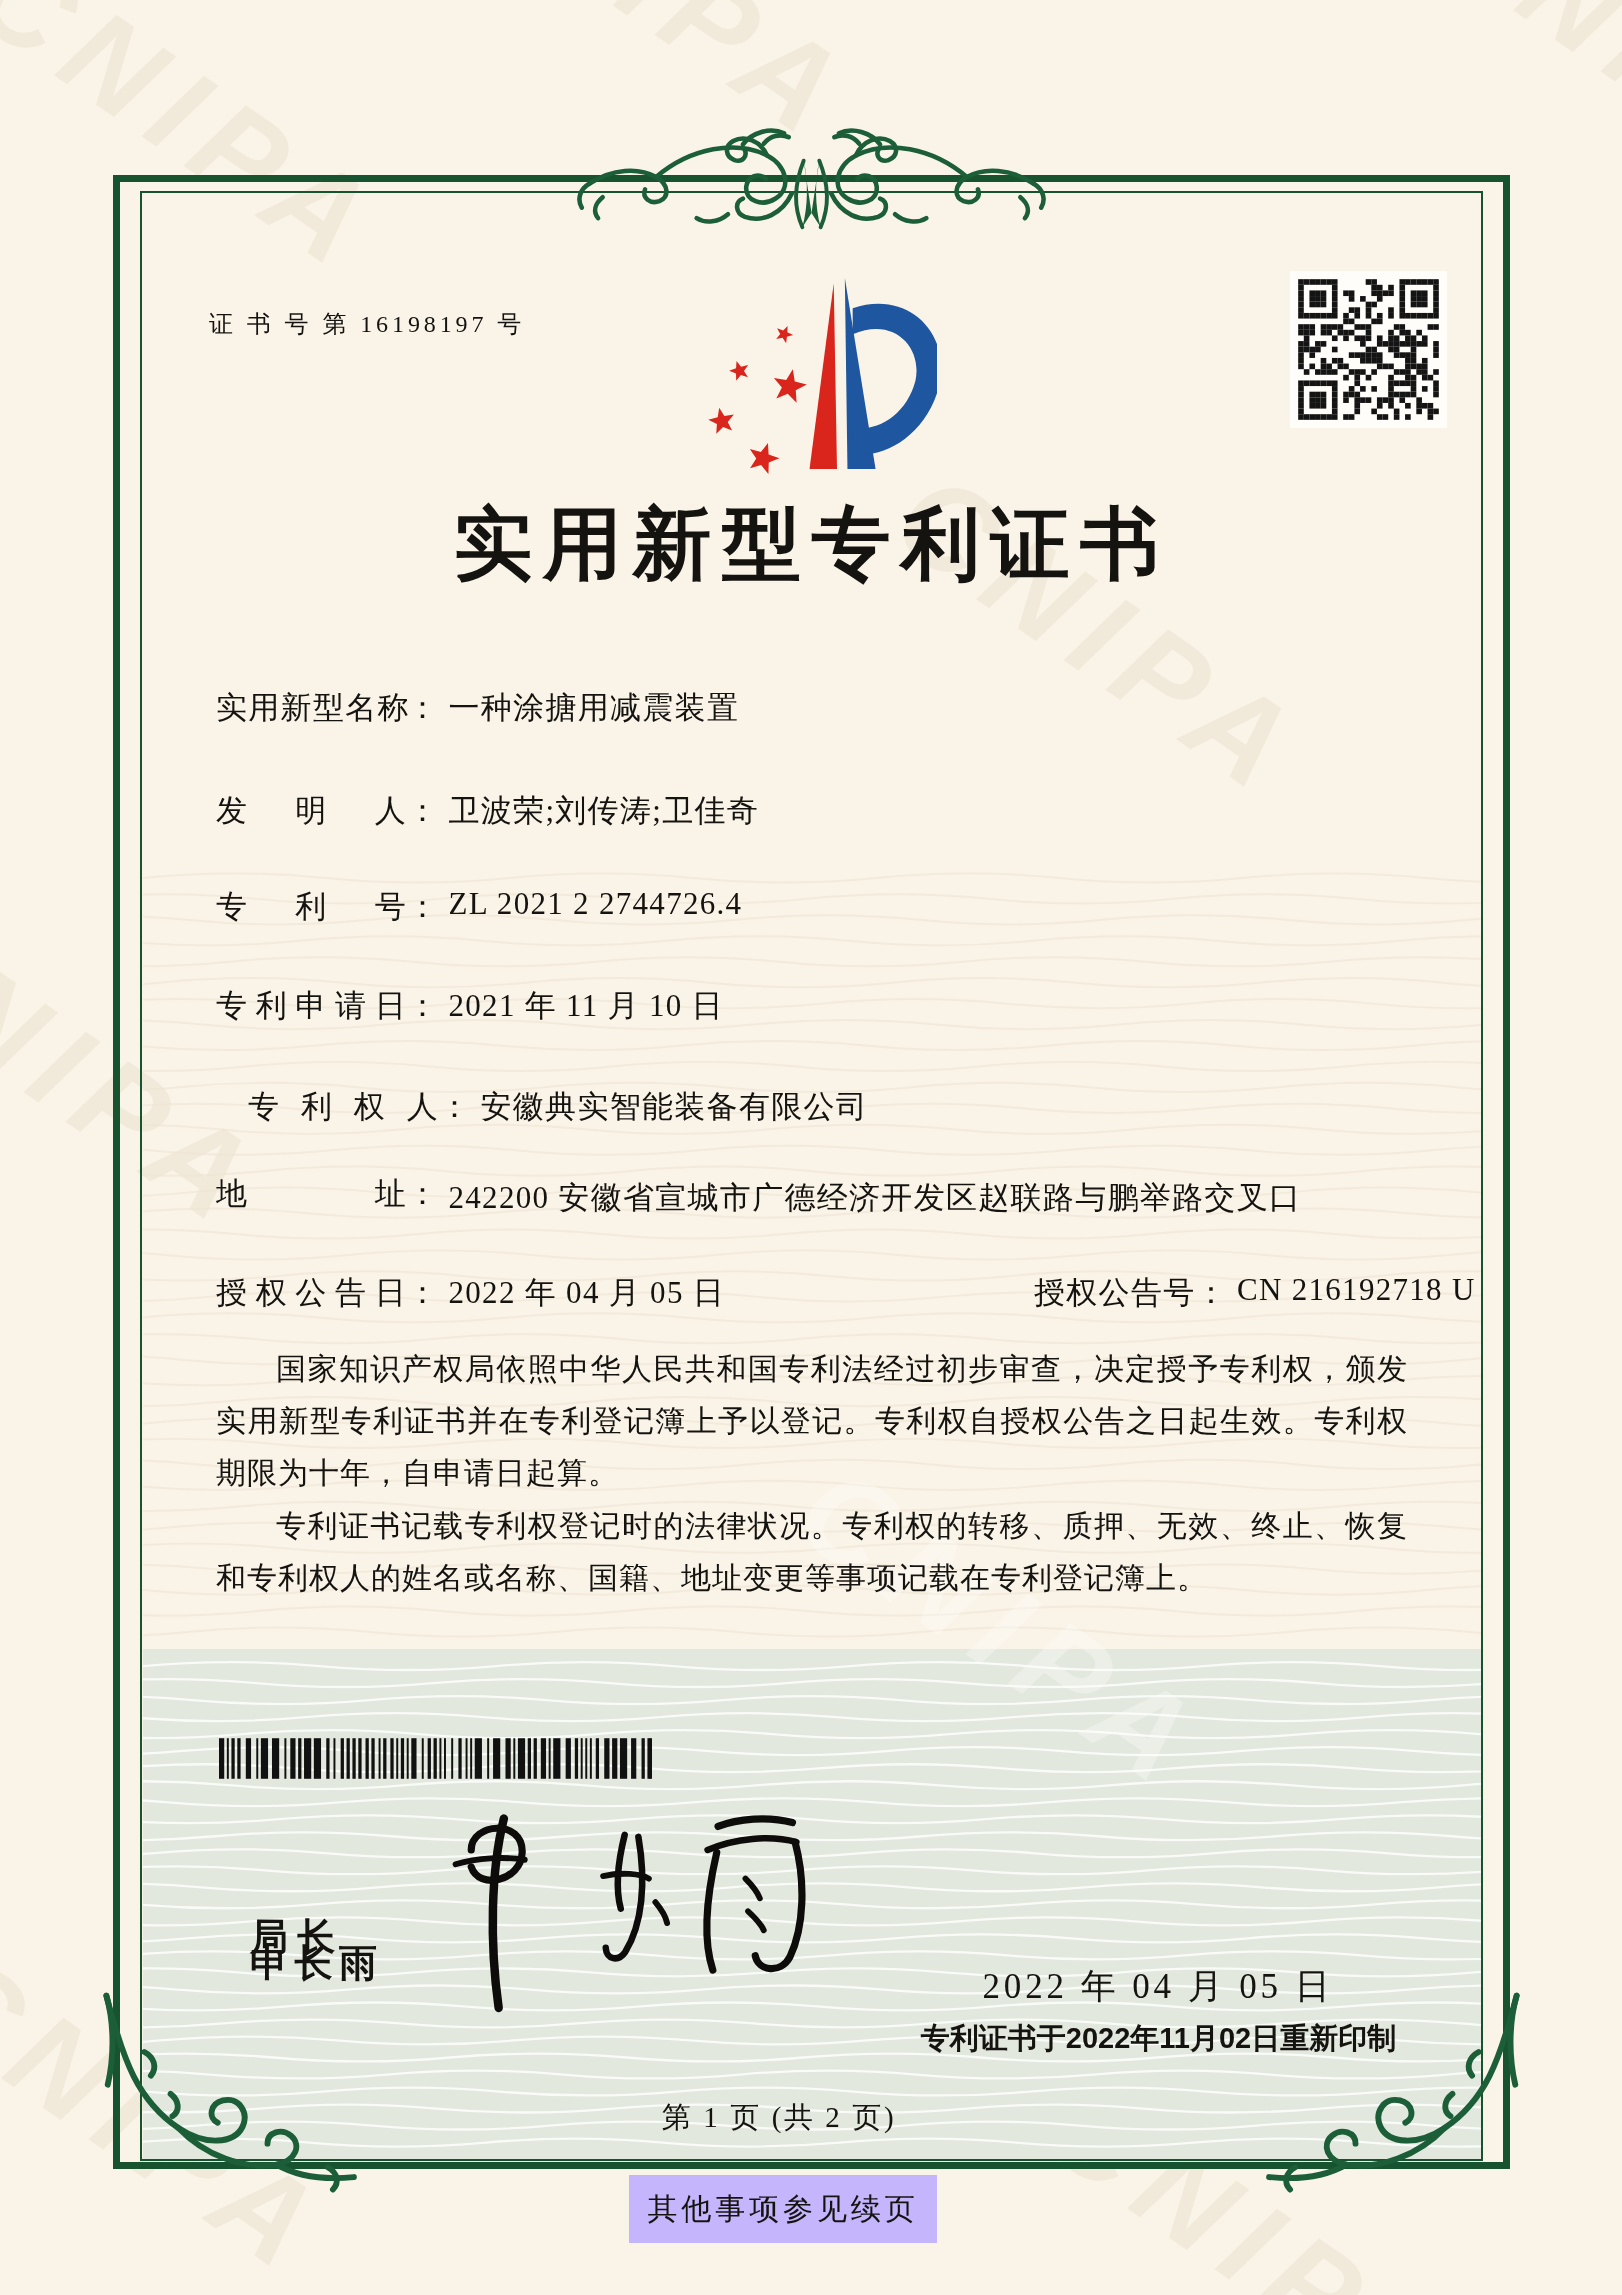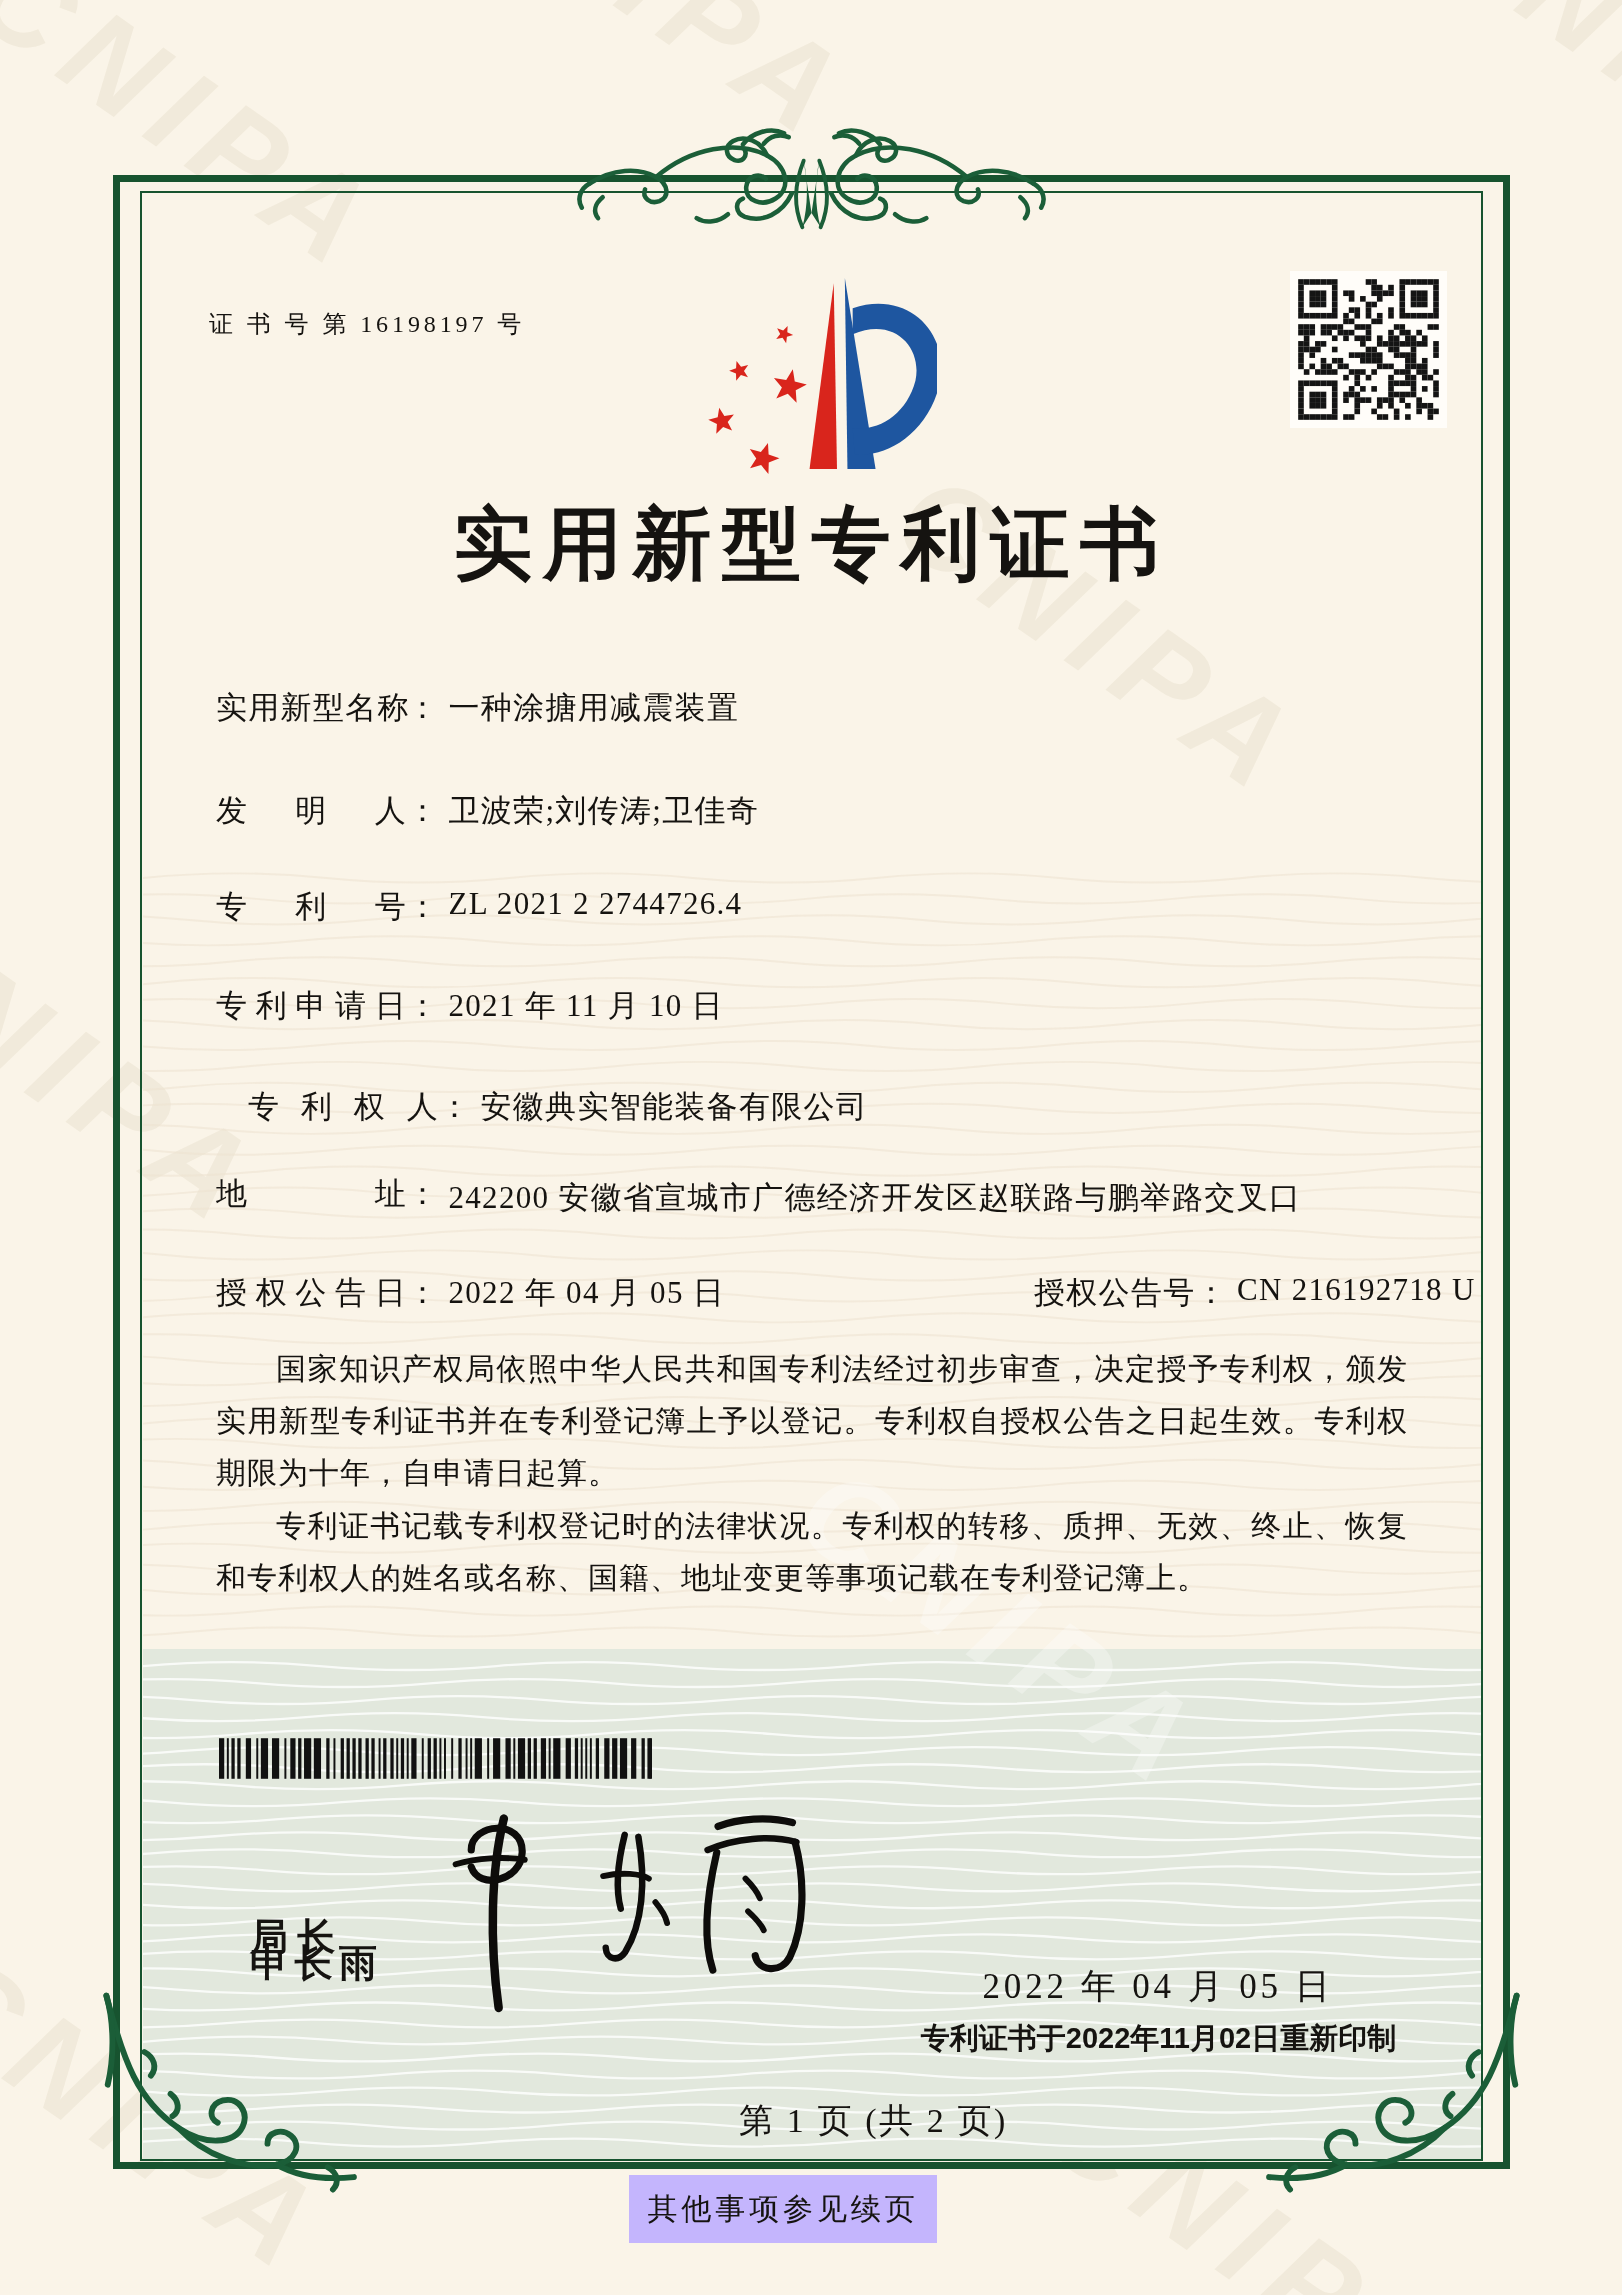--- a/index.html
+++ b/index.html
@@ -37,21 +37,21 @@
   #barcode{left:219px;top:1738px;z-index:10;}
   
   .signer-title{left:250px;top:1912px;font-size:38px;font-weight:bold;letter-spacing:9.2px;
      font-family:"Liberation Sans","DejaVu Sans",sans-serif;z-index:10;}
   .signer-name{left:250px;top:1938px;font-size:38px;font-weight:bold;letter-spacing:6.5px;
      font-family:"Liberation Sans","DejaVu Sans",sans-serif;z-index:10;}
   #signature{left:425px;top:1799px;z-index:10;}
   .issue-date{left:942px;top:1963px;width:432px;text-align:center;font-size:35px;letter-spacing:3.9px;z-index:10;}
   .reprint{left:910px;top:2019px;width:497px;text-align:center;font-size:29px;font-weight:bold;
      font-family:"Liberation Sans","DejaVu Sans",sans-serif;z-index:10;}
-  .pageinfo{left:550px;top:2098px;width:458px;text-align:right;font-size:34px;letter-spacing:2.6px;z-index:10;}
+  .pageinfo{left:550px;top:2098px;width:458px;text-align:center;font-size:29px;letter-spacing:2.6px;z-index:10;}
   .footer-band{left:629px;top:2175px;width:308px;height:68px;background:#c4b5fd;z-index:10;
      display:flex;align-items:center;justify-content:center;}
   .footer-band span{font-size:30px;letter-spacing:3.9px;}
 </style>
 </head>
 <body>
 
 <div class="page">
 
   <div id="wm-holder">

